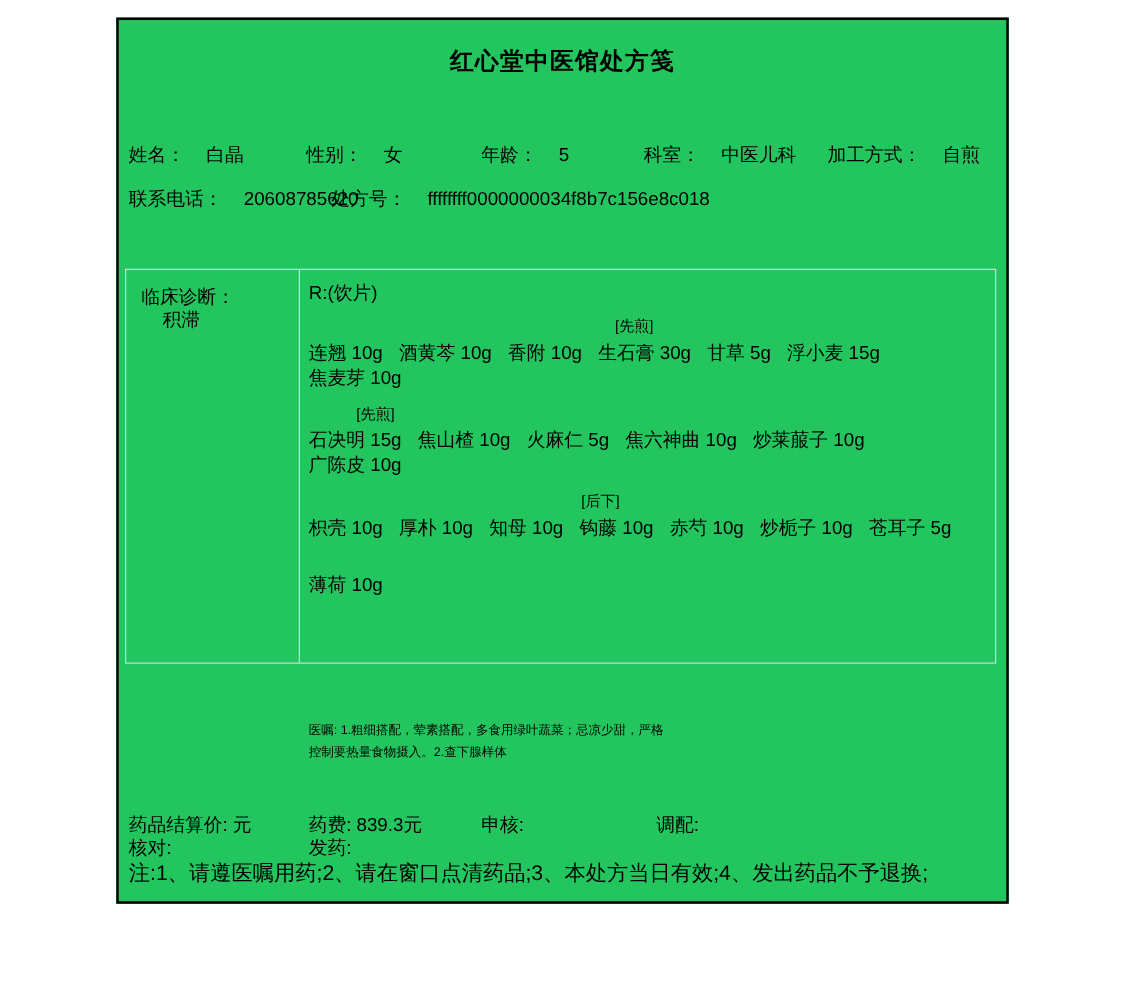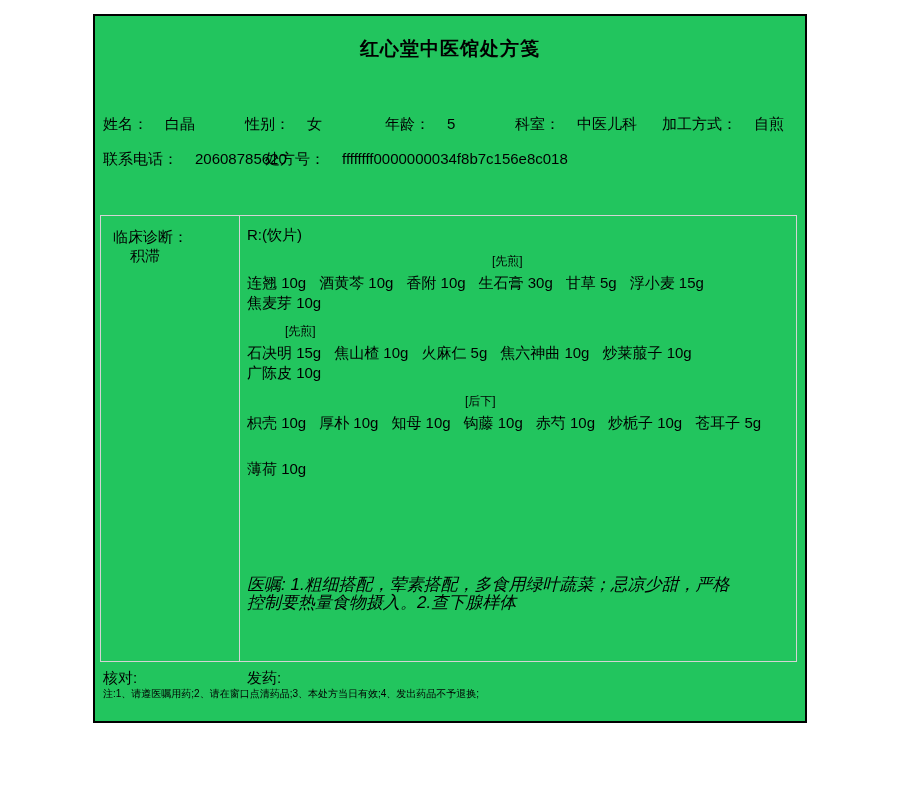--- a/index.html
+++ b/index.html
@@ -20,43 +20,43 @@
     position: absolute; top: 20px; left: 0; width: 100%;
     text-align: center; font-size: 19px; font-weight: bold;
     letter-spacing: 1px;
   }
   .info-row { position: absolute; left: 0; width: 100%; height: 18px; font-size: 15px; }
   .row1 { top: 99px; }
   .row2 { top: 134px; }
   .f { position: absolute; white-space: nowrap; top: 0; }
   .rx-table {
     position: absolute; left: 5px; top: 199px;
-    width: 697px; height: 447px;
+    width: 697px; height: 316px;
     border: 1px solid #d4d4d4;
     display: flex;
   }
   .diag-cell {
     width: 139px; border-right: 1px solid #d4d4d4;
     padding: 12px 6px 12px 12px; font-size: 15px;
   }
   .rx-cell { flex: 1; position: relative; padding: 11px 7px; font-size: 15px; }
   .rx-header { line-height: 16px; }
   .rx-tag { font-size: 12px; line-height: 14px; margin-top: 11px; }
   .rx-line { line-height: 20px; margin-top: 5px; }
   .rx-line.gap { margin-top: 26px; }
   .herb { margin-right: 13px; white-space: nowrap; }
   .rx-bottom { position: absolute; left: 7px; right: 7px; top: 360px; }
   .dosage-row { position: relative; line-height: 17px; font-size: 15px; white-space: nowrap; }
   .dosage-row .sp { margin-right: 5px; }
   .doctor { position: absolute; left: 372px; top: 0; }
-  .advice { font-size: 17px; line-height: 18px; font-style: italic; }
+  .advice { font-size: 10px; line-height: 18px; }
   .footer-row { position: absolute; left: 0; width: 100%; height: 18px; font-size: 15px; }
   .fr1 { top: 635px; }
   .fr2 { top: 653px; }
-  .note { position: absolute; top: 671px; left: 8px; font-size: 10px; white-space: nowrap; }
+  .note { position: absolute; top: 671px; left: 8px; font-size: 17px; white-space: nowrap; }
   .lbl { white-space: nowrap; }
   .val { white-space: nowrap; margin-left: 4px; }
   .val.tight { margin-left: 17px; }
 </style>
 </head>
 <body>
 
 <div class="frame">
 
   <div class="title">红心堂中医馆处方笺</div>
@@ -90,20 +90,26 @@
           <div class="rx-line gap"><span class="herb">薄荷 10g</span></div>
         </div>
 
       <div class="rx-bottom">
         <div class="advice">医嘱: 1.粗细搭配，荤素搭配，多食用绿叶蔬菜；忌凉少甜，严格</div>
         <div class="advice">控制要热量食物摄入。2.查下腺样体</div>
       </div>
     </div>
   </div>
 
+  <div class="footer-row fr1">
+    <span class="f" style="left:8px"><span class="lbl">药品结算价:</span><span class="val">元</span></span>
+    <span class="f" style="left:152px"><span class="lbl">药费:</span><span class="val">839.3元</span></span>
+    <span class="f" style="left:290px"><span class="lbl">申核:</span><span class="val"></span></span>
+    <span class="f" style="left:430px"><span class="lbl">调配:</span><span class="val"></span></span>
+  </div>
 
   <div class="footer-row fr2">
     <span class="f" style="left:8px"><span class="lbl">核对:</span><span class="val"></span></span>
     <span class="f" style="left:152px"><span class="lbl">发药:</span><span class="val"></span></span>
   </div>
 
   <div class="note">注:1、请遵医嘱用药;2、请在窗口点清药品;3、本处方当日有效;4、发出药品不予退换;</div>
 
 </div>
 

